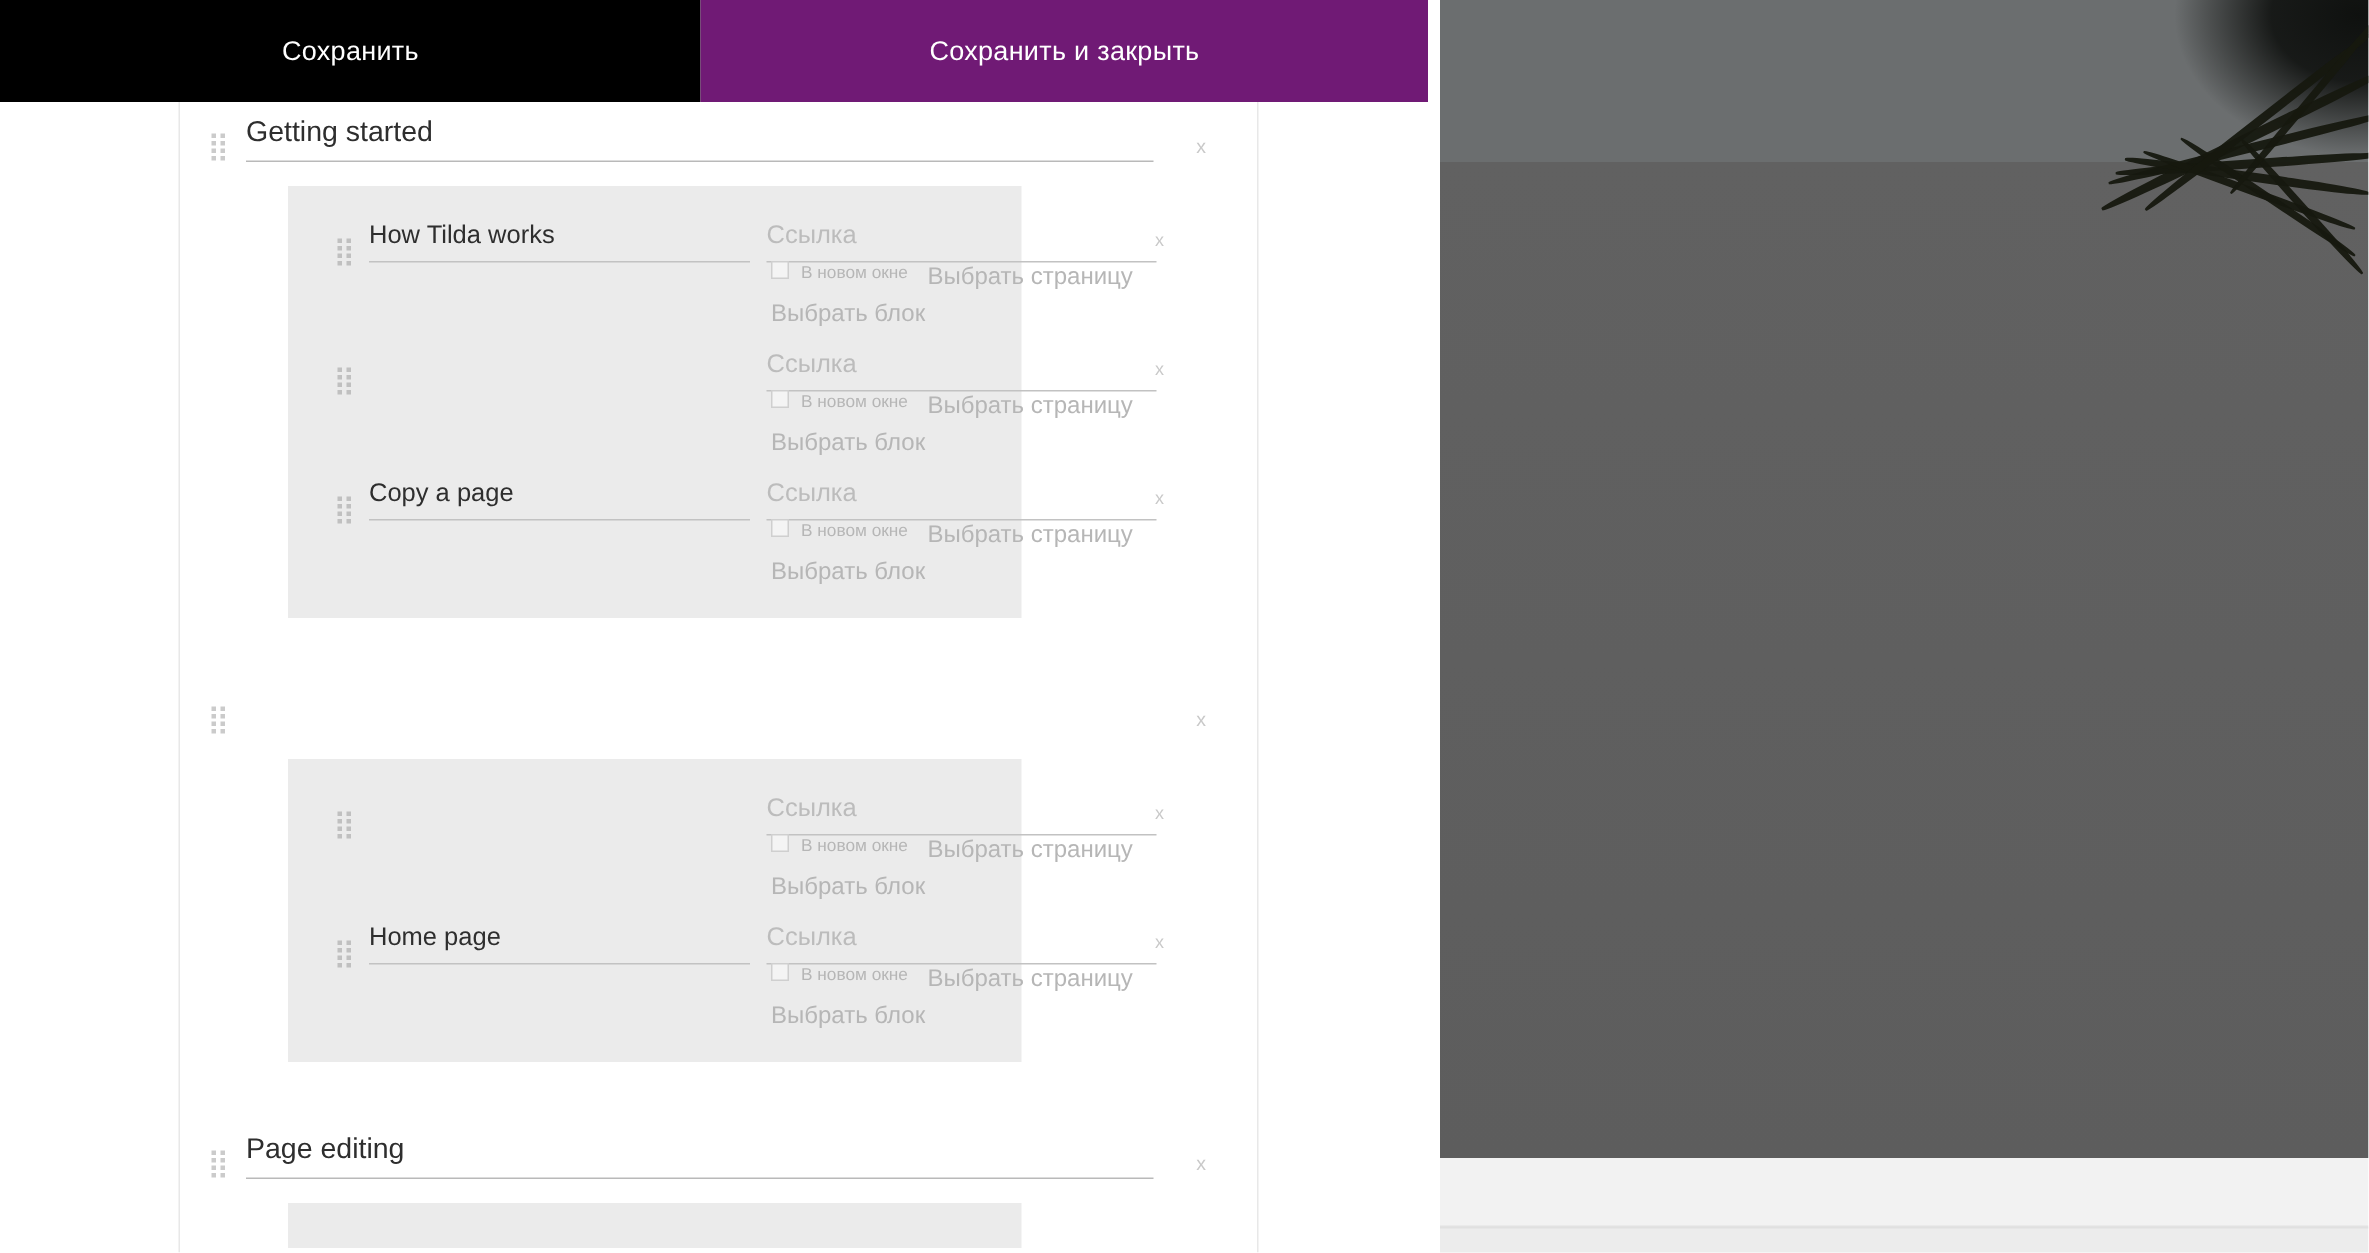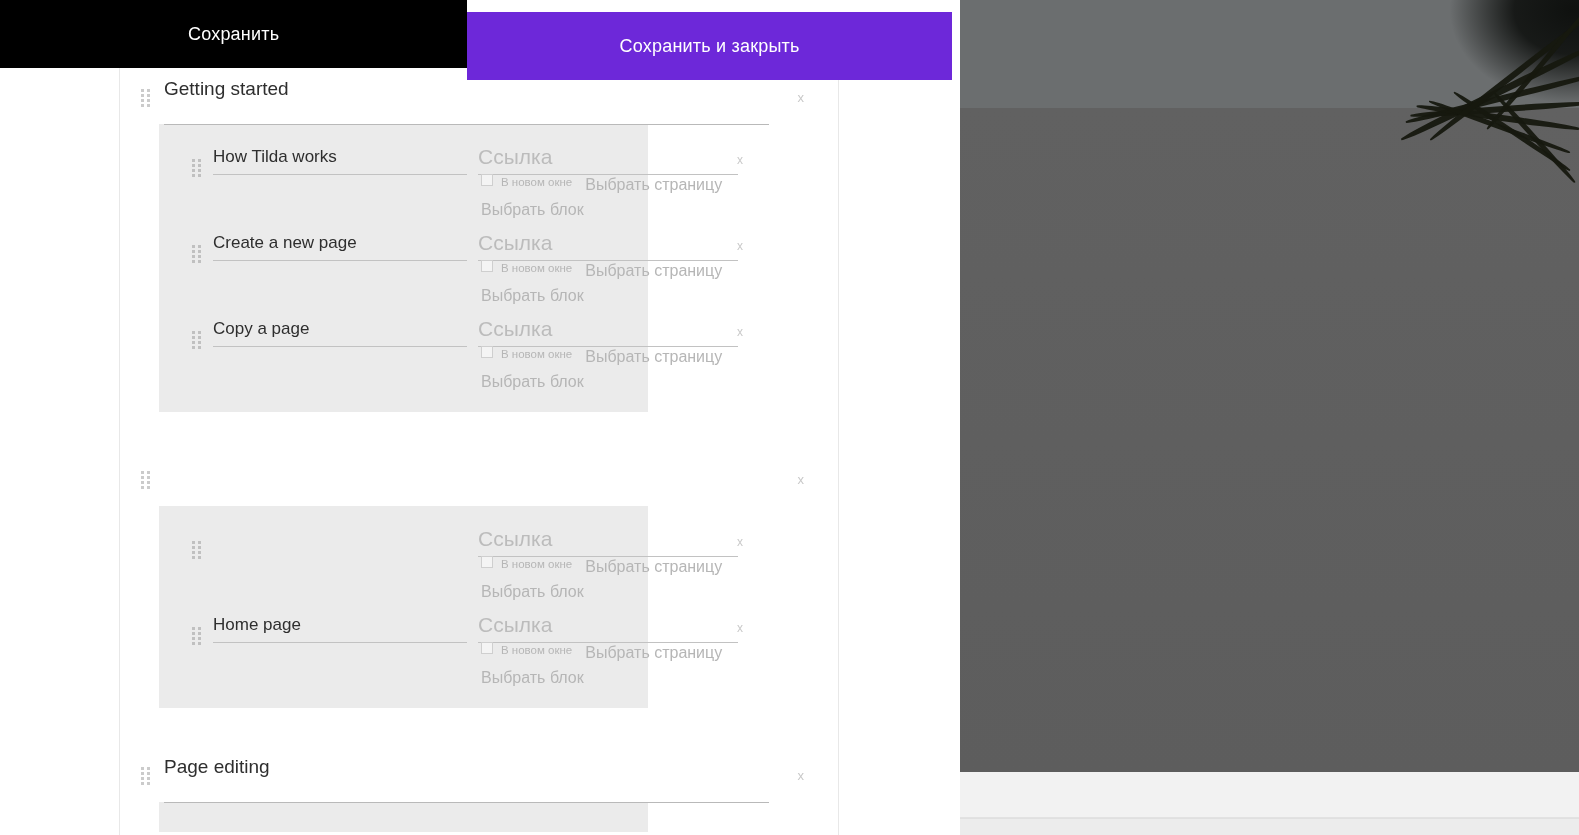--- a/index.html
+++ b/index.html
@@ -89,22 +89,21 @@
     cursor: pointer;
     user-select: none;
     box-sizing: border-box;
   }
   #btn-save {
     width: 478px;
     background: #000000;
   }
   #btn-save-close {
     width: 496px;
-    background: #6d28d9;
-    margin-top: 12px;
+    background: #701a75;
   }
 
   
   #content-col {
     position: absolute;
     left: 119px;
     top: 68px;
     width: 720px;
     height: 767px;
     border-left: 1px solid #e8e8e8;
@@ -135,37 +134,37 @@
     width: 605px;
   }
   .section-title {
     font-size: 19px;
     color: #2e2e2e;
     line-height: 26px;
     border: none;
     border-bottom: 1px solid #b9b9b9;
     outline: none;
     width: 605px;
-    padding: 0 0 22px 0;
+    padding: 0 0 5px 0;
     background: transparent;
     font-family: "Liberation Sans", sans-serif;
   }
   .section-del {
     position: absolute;
     right: 34px;
     top: 22px;
     font-size: 13px;
     color: #c9c9c9;
     cursor: pointer;
     user-select: none;
   }
 
   
   .subgroup {
-    margin-left: 39px;
+    margin-left: 72px;
     width: 489px;
     background: #ebebeb;
     padding: 19px 0 11px 0;
     box-sizing: border-box;
   }
   .subrow {
     position: relative;
     height: 86px;
   }
   .subrow .drag-handle {
@@ -191,21 +190,21 @@
     background: transparent;
     font-family: "Liberation Sans", sans-serif;
   }
   .sub-link-wrap {
     position: absolute;
     left: 319px;
     top: 2px;
     width: 260px;
   }
   .sub-link {
-    font-size: 21px;
+    font-size: 17px;
     color: #2e2e2e;
     line-height: 24px;
     border: none;
     border-bottom: 1px solid #c2c2c2;
     outline: none;
     width: 260px;
     padding: 0 0 5px 0;
     background: transparent;
     font-family: "Liberation Sans", sans-serif;
   }
@@ -360,23 +359,20 @@
           <span class="drag-handle">
             <i></i>
               <i></i>
               <i></i>
               <i></i>
               <i></i>
               <i></i>
               <i></i>
               <i></i>
           </span>
-          <span class="sub-title-wrap">
-            <input class="sub-title" type="text" value="Create a new page" style="">
-          </span>
           <span class="sub-link-wrap">
             <input class="sub-link" type="text" placeholder="Ссылка" style="">
           </span>
           <span class="sub-del">x</span>
           <span class="opts-row">
             <span class="chk"></span>
             <span class="opt-label">В новом окне</span>
             <span class="opt-link">Выбрать страницу</span>
           </span>
           <span class="opts-row2">

